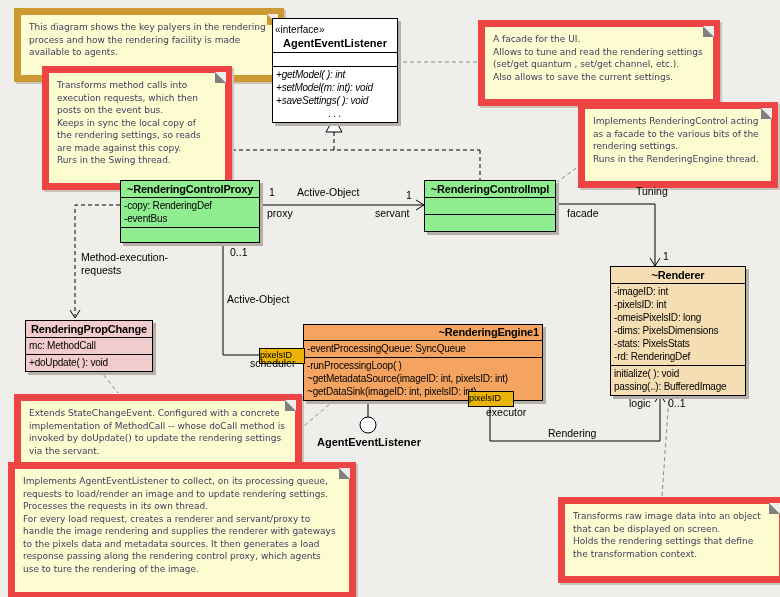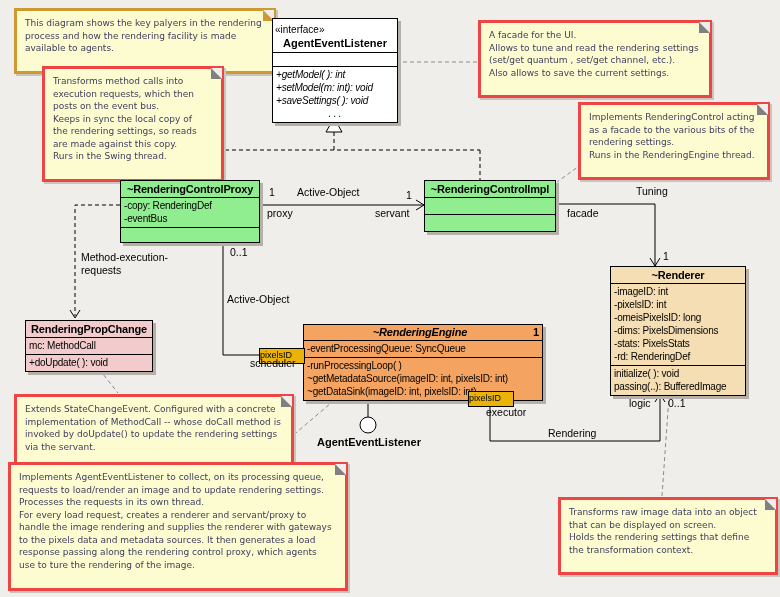--- a/index.html
+++ b/index.html
@@ -21,25 +21,25 @@
   .orange{background:#f4a460;}
   .tan{background:#f5deb3;}
   .pink{background:#f2cccc;}
   .stereo{line-height:13px;padding-top:3px;}
   .iface-name{font-weight:bold;font-size:11px;text-align:center;line-height:14px;}
   .head{border-bottom:1px solid #000;padding:1px 2px 2px;}
   .empty10{height:10px;}
   .empty11{height:11px;}
   .empty13{height:13px;}
   .title-row{display:flex;align-items:center;border-bottom:1px solid #000;padding:1px 3px;}
-  .title-row .t{flex:1;font-weight:bold;font-size:11px;text-align:center;letter-spacing:-0.2px;white-space:nowrap;font-style:italic;}
+  .title-row .t{flex:1;font-weight:bold;font-size:11px;text-align:right;letter-spacing:-0.2px;white-space:nowrap;}
   .title-row .m{font-weight:bold;font-size:11px;}
 
   
-  .note{position:absolute;background:#fdfbd0;border:3px solid #ef4444;
+  .note{position:absolute;background:#fdfbd0;border:7px solid #ef4444;
         box-shadow:2px 2px 0 #c9c5bd;padding:6px 8px 4px;color:#3e3e5e;
         font:9px/12.5px "DejaVu Sans",sans-serif;}
   .note.obdr{border-color:#cc9933;}
   .nl{white-space:nowrap;}
   .fold{position:absolute;top:-1px;right:-1px;width:0;height:0;
         border-left:11px solid #808080;border-top:11px solid #f0eeeb;}
   .obdr .fold{border-left-color:#cc9933;}
 
   
   .lbl{position:absolute;font:10.5px/12px "Liberation Sans",sans-serif;color:#000;white-space:nowrap;}

